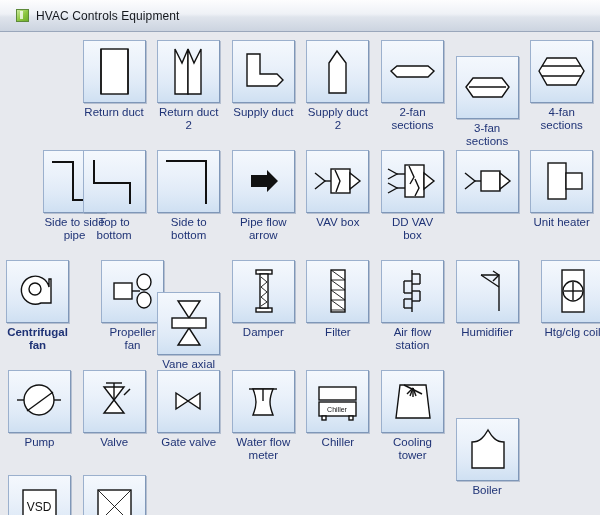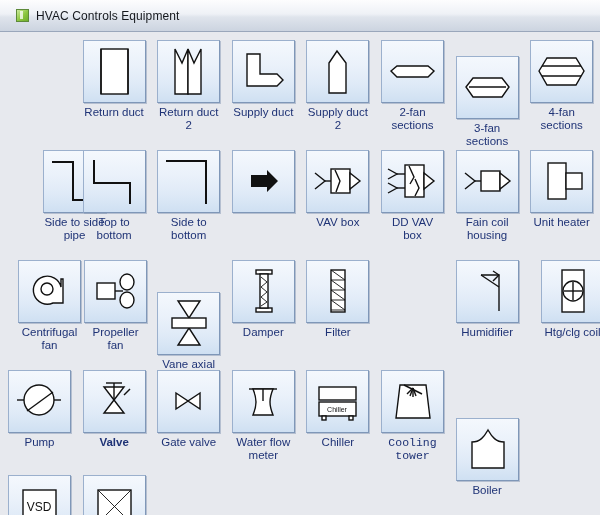--- a/index.html
+++ b/index.html
@@ -211,20 +211,22 @@
       </div>
       <div class="label">Side to
 bottom</div>
     </div>
     <div class="cell" style="left: 225.8px; top: 118px;">
       <div class="tile">
         <svg viewBox="0 0 61 61" xmlns="http://www.w3.org/2000/svg">
           <polygon class="solid" points="18,24 34,24 34,19 45,30 34,41 34,36 18,36"></polygon>
         </svg>
       </div>
+      <div class="label">Pipe flow
+arrow</div>
     </div>
     <div class="cell" style="left: 300.4px; top: 118px;">
       <div class="tile">
         <svg viewBox="0 0 61 61" xmlns="http://www.w3.org/2000/svg">
           <polyline class="ln" points="8,22 18,30 8,38"></polyline>
           <line class="ln" x1="18" y1="30" x2="24" y2="30"></line>
           <rect class="fl" x="24" y="18" width="19" height="24"></rect>
           <polyline class="ln" points="43,30 48,30"></polyline>
           <polygon class="fl" points="43,22 53,30 43,38"></polygon>
           <path class="ln" d="M28,19 L33,30 L29,41"></path>
@@ -250,43 +252,41 @@
     </div>
     <div class="cell" style="left: 449.6px; top: 118px;">
       <div class="tile">
         <svg viewBox="0 0 61 61" xmlns="http://www.w3.org/2000/svg">
           <polyline class="ln" points="8,22 18,30 8,38"></polyline>
           <line class="ln" x1="18" y1="30" x2="24" y2="30"></line>
           <rect class="fl" x="24" y="20" width="19" height="20"></rect>
           <polygon class="fl" points="43,22 53,30 43,38"></polygon>
         </svg>
       </div>
-      <div class="label">Fain coil
-housing</div>
     </div>
     <div class="cell" style="left: 524.2px; top: 118px; text-align: center;">
       <div class="tile">
         <svg viewBox="0 0 61 61" xmlns="http://www.w3.org/2000/svg">
           <rect class="fl" x="17" y="12" width="18" height="36"></rect>
           <rect class="fl" x="35" y="22" width="16" height="16"></rect>
         </svg>
       </div>
       <div class="label">Unit heater</div>
     </div>
-    <div class="cell" style="left: 12px; top: 228px;">
+    <div class="cell" style="left: 0; top: 228px; font-weight: bold;">
       <div class="tile">
         <svg viewBox="0 0 61 61" xmlns="http://www.w3.org/2000/svg">
           <path class="fl" d="M42,18 L42,26 A14,14 0 1 0 34,42 L44,42 L44,18 Z"></path>
           <circle class="fl" cx="28" cy="28" r="6"></circle>
         </svg>
       </div>
       <div class="label">Centrifugal
 fan</div>
     </div>
-    <div class="cell" style="left: 78px; top: 228px;">
+    <div class="cell" style="left: 95px; top: 228px;">
       <div class="tile">
         <svg viewBox="0 0 61 61" xmlns="http://www.w3.org/2000/svg">
           <rect class="fl" x="12" y="22" width="18" height="16"></rect>
           <line class="ln" x1="30" y1="30" x2="38" y2="30"></line>
           <ellipse class="fl" cx="42" cy="21" rx="7" ry="8"></ellipse>
           <ellipse class="fl" cx="42" cy="39" rx="7" ry="8"></ellipse>
         </svg>
       </div>
       <div class="label">Propeller
 fan</div>
@@ -314,20 +314,41 @@
       <div class="label">Damper</div>
     </div>
     <div class="cell" style="left: 300.4px; top: 228px;">
       <div class="tile">
         <svg viewBox="0 0 61 61" xmlns="http://www.w3.org/2000/svg">
           <rect class="fl" x="24" y="9" width="14" height="42"></rect>
           <polyline class="thin" points="24,9 38,19 24,19 38,29 24,29 38,39 24,39 38,49 24,49"></polyline>
         </svg>
       </div>
       <div class="label">Filter</div>
+    </div>
+    <div class="cell" style="left: 375px; top: 228px;">
+      <div class="tile">
+        <svg viewBox="0 0 61 61" xmlns="http://www.w3.org/2000/svg">
+          <line class="ln" x1="30" y1="9" x2="30" y2="51"></line>
+          <line class="ln" x1="30" y1="13" x2="38" y2="13"></line>
+          <line class="ln" x1="38" y1="13" x2="38" y2="23"></line>
+          <line class="ln" x1="30" y1="23" x2="38" y2="23"></line>
+          <line class="ln" x1="22" y1="20" x2="30" y2="20"></line>
+          <line class="ln" x1="22" y1="20" x2="22" y2="32"></line>
+          <line class="ln" x1="22" y1="32" x2="30" y2="32"></line>
+          <line class="ln" x1="30" y1="30" x2="38" y2="30"></line>
+          <line class="ln" x1="38" y1="30" x2="38" y2="40"></line>
+          <line class="ln" x1="30" y1="40" x2="38" y2="40"></line>
+          <line class="ln" x1="22" y1="38" x2="30" y2="38"></line>
+          <line class="ln" x1="22" y1="38" x2="22" y2="47"></line>
+          <line class="ln" x1="22" y1="47" x2="30" y2="47"></line>
+        </svg>
+      </div>
+      <div class="label">Air flow
+station</div>
     </div>
     <div class="cell" style="left: 449.6px; top: 228px;">
       <div class="tile">
         <svg viewBox="0 0 61 61" xmlns="http://www.w3.org/2000/svg">
           <polyline class="ln" points="24,14 42,14 42,20"></polyline>
           <polyline class="ln" points="42,14 36,10"></polyline>
           <polyline class="ln" points="42,14 36,20"></polyline>
           <line class="ln" x1="42" y1="20" x2="42" y2="50"></line>
           <line class="ln" x1="24" y1="14" x2="42" y2="26"></line>
         </svg>
@@ -349,21 +370,21 @@
       <div class="tile">
         <svg viewBox="0 0 61 61" xmlns="http://www.w3.org/2000/svg">
           <circle class="fl" cx="30" cy="29" r="15"></circle>
           <line class="ln" x1="8" y1="29" x2="15" y2="29"></line>
           <line class="ln" x1="45" y1="29" x2="52" y2="29"></line>
           <line class="ln" x1="18" y1="40" x2="44" y2="21"></line>
         </svg>
       </div>
       <div class="label">Pump</div>
     </div>
-    <div class="cell" style="left: 76.6px; top: 338px; font-weight: bold;">
+    <div class="cell" style="left: 76.6px; top: 338px;">
       <div class="tile">
         <svg viewBox="0 0 61 61" xmlns="http://www.w3.org/2000/svg">
           <polygon class="fl" points="20,16 40,16 30,29"></polygon>
           <polygon class="fl" points="30,29 40,42 20,42"></polygon>
           <line class="ln" x1="30" y1="12" x2="30" y2="29"></line>
           <line class="ln" x1="22" y1="12" x2="38" y2="12"></line>
           <line class="ln" x1="40" y1="24" x2="46" y2="18"></line>
         </svg>
       </div>
       <div class="label">Valve</div>
@@ -393,21 +414,21 @@
         <svg viewBox="0 0 61 61" xmlns="http://www.w3.org/2000/svg">
           <rect class="fl" x="12" y="16" width="37" height="13"></rect>
           <rect class="fl" x="12" y="31" width="37" height="14"></rect>
           <rect class="fl" x="15" y="45" width="4" height="4"></rect>
           <rect class="fl" x="42" y="45" width="4" height="4"></rect>
           <text x="30" y="41" text-anchor="middle" font-size="7">Chiller</text>
         </svg>
       </div>
       <div class="label">Chiller</div>
     </div>
-    <div class="cell" style="left: 375px; top: 338px; font-family: Liberation Mono, monospace;">
+    <div class="cell" style="left: 375px; top: 338px;">
       <div class="tile">
         <svg viewBox="0 0 61 61" xmlns="http://www.w3.org/2000/svg">
           <polygon class="fl" points="18,14 44,14 48,47 14,47"></polygon>
           <line class="ln" x1="22" y1="14" x2="40" y2="23"></line>
           <polyline class="ln" points="31,17 28,25"></polyline>
           <polyline class="ln" points="31,17 31,26"></polyline>
           <polyline class="ln" points="31,17 34,25"></polyline>
           <polyline class="ln" points="31,17 25,23"></polyline>
         </svg>
       </div>

